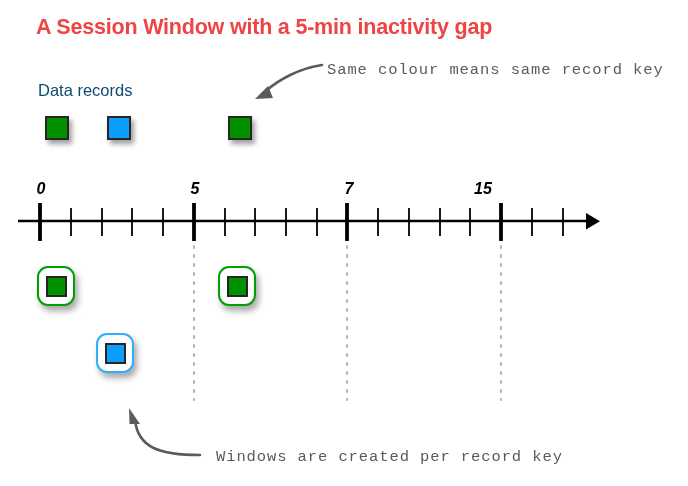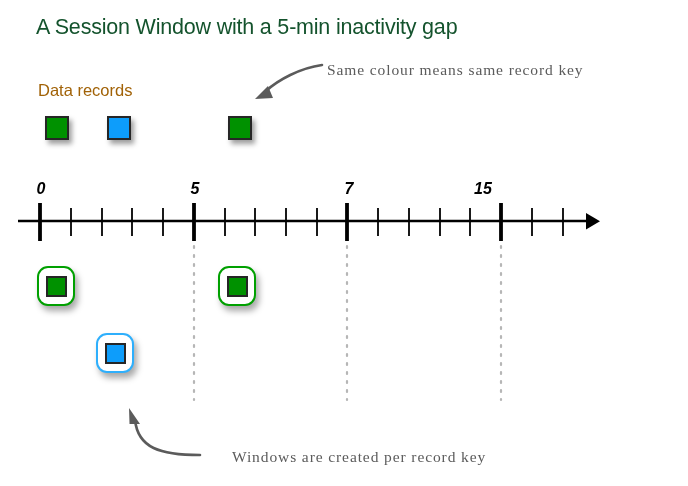--- a/index.html
+++ b/index.html
@@ -20,54 +20,54 @@
     width: 688px;
     height: 486px;
   }
   .abs { position: absolute; }
 
   
   #title {
     left: 36px;
     top: 15px;
     font-size: 21.5px;
-    font-weight: normal;
-    color: #14532d;
+    font-weight: bold;
+    color: #ef4444;
     letter-spacing: -0.2px;
     white-space: nowrap;
   }
 
   
   #records-label {
     left: 38px;
     top: 81px;
     font-size: 16.5px;
-    color: #a16207;
+    color: #0c4a6e;
     white-space: nowrap;
   }
 
   
   .record-square {
     width: 20px;
     height: 20px;
     border: 2px solid #262626;
     box-sizing: content-box;
     box-shadow: 3px 4px 5px rgba(0,0,0,0.38);
   }
 
   
   .handwriting {
-    font-family: Liberation Serif, serif;
+    font-family: Liberation Mono, monospace;
     font-size: 15.5px;
     color: #5b5b5b;
     letter-spacing: 0.9px;
     white-space: nowrap;
   }
   #annot-top { left: 327px; top: 61px; }
-  #annot-bottom { left: 232px; top: 448px; }
+  #annot-bottom { left: 216px; top: 448px; }
 
   
   #overlay {
     position: absolute;
     left: 0; top: 0;
     width: 688px;
     height: 486px;
     pointer-events: none;
   }
 

